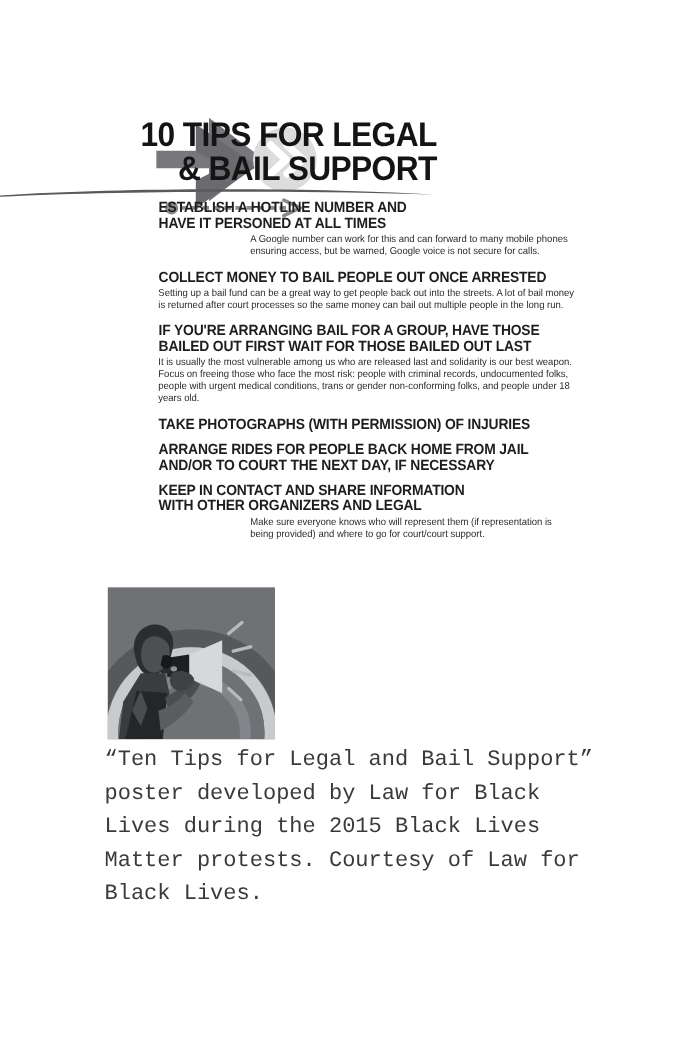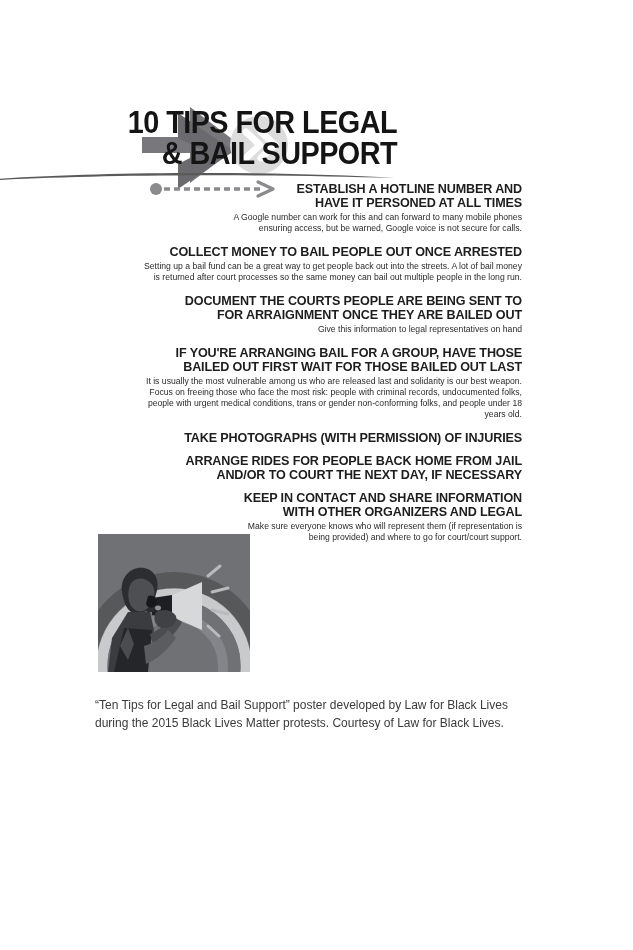--- a/index.html
+++ b/index.html
@@ -58,21 +58,20 @@
     height: 12px;
     width: 100%;
   }
 
   
   #tips {
     position: absolute;
     left: 120px;
     top: 182px;
     width: 402px;
-    text-align: right;
   }
   .tip { margin-bottom: 11px; }
   .tip-heading {
     font-family: "Liberation Sans Narrow", "Liberation Sans", sans-serif;
     font-weight: 700;
     font-size: 13.4px;
     line-height: 1.04;
     letter-spacing: -0.15px;
     color: #1d1d1d;
     transform: scaleX(0.94);
@@ -104,24 +103,24 @@
     height: 138px;
     overflow: hidden;
     background: #6f7175;
   }
   #photo svg { display: block; }
 
   
   #caption {
     position: absolute;
     left: 95px;
-    top: 696px;
+    top: 676px;
     width: 445px;
-    font-family: Liberation Sans, sans-serif;
-    font-size: 12px;
+    font-family: Liberation Mono, monospace;
+    font-size: 20px;
     line-height: 1.53;
     color: #3a3a3a;
   }
 </style>
 </head>
 <body>
 
 <div id="poster">
 
   <div id="header-graphic">
@@ -167,27 +166,20 @@
 
 
     <div class="tip">
       <div class="tip-heading">
         <div>COLLECT MONEY TO BAIL PEOPLE OUT ONCE ARRESTED</div>
       </div>
       <div class="tip-body w-wide">Setting up a bail fund can be a great way to get people back out into the streets. A lot of bail money is returned after court processes so the same money can bail out multiple people in the long run.</div>
     </div>
 
 
-    <div class="tip">
-      <div class="tip-heading">
-        <div>DOCUMENT THE COURTS PEOPLE ARE BEING SENT TO</div>
-        <div>FOR ARRAIGNMENT ONCE THEY ARE BAILED OUT</div>
-      </div>
-      <div class="tip-body w-xnarrow">Give this information to legal representatives on hand</div>
-    </div>
 
     <div class="tip">
       <div class="tip-heading">
         <div>IF YOU'RE ARRANGING BAIL FOR A GROUP, HAVE THOSE</div>
         <div>BAILED OUT FIRST WAIT FOR THOSE BAILED OUT LAST</div>
       </div>
       <div class="tip-body w-wide">It is usually the most vulnerable among us who are released last and solidarity is our best weapon. Focus on freeing those who face the most risk: people with criminal records, undocumented folks, people with urgent medical conditions, trans or gender non-conforming folks, and people under 18 years old.</div>
     </div>
 
     <div class="tip tight">

